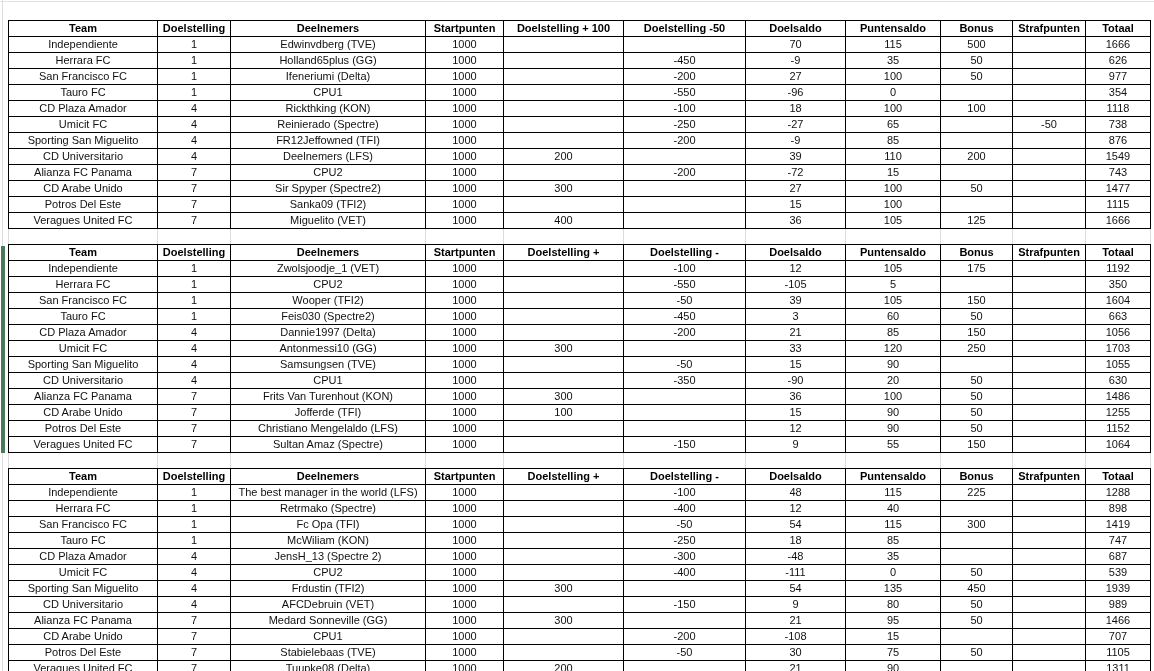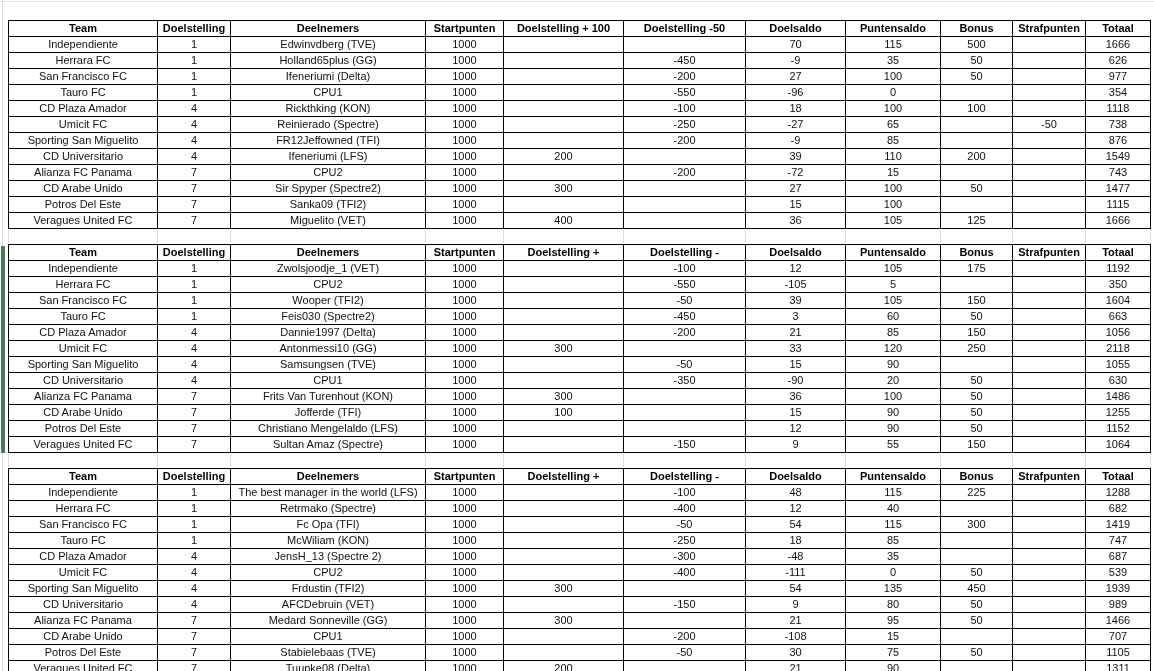--- a/index.html
+++ b/index.html
@@ -206,21 +206,21 @@
             <td>-200</td>
             <td>-9</td>
             <td>85</td>
             <td></td>
             <td></td>
             <td>876</td>
           </tr>
           <tr>
             <td>CD Universitario</td>
             <td>4</td>
-            <td>Ifeneriumi (LFS)</td>
+            <td>Deelnemers (LFS)</td>
             <td>1000</td>
             <td>200</td>
             <td></td>
             <td>39</td>
             <td>110</td>
             <td>200</td>
             <td></td>
             <td>1549</td>
           </tr>
           <tr>
@@ -408,21 +408,21 @@
             <td>Umicit FC</td>
             <td>4</td>
             <td>Antonmessi10 (GG)</td>
             <td>1000</td>
             <td>300</td>
             <td></td>
             <td>33</td>
             <td>120</td>
             <td>250</td>
             <td></td>
-            <td>2118</td>
+            <td>1703</td>
           </tr>
           <tr>
             <td>Sporting San Miguelito</td>
             <td>4</td>
             <td>Samsungsen (TVE)</td>
             <td>1000</td>
             <td></td>
             <td>-50</td>
             <td>15</td>
             <td>90</td>
@@ -576,21 +576,21 @@
             <td>Herrara FC</td>
             <td>1</td>
             <td>Retrmako (Spectre)</td>
             <td>1000</td>
             <td></td>
             <td>-400</td>
             <td>12</td>
             <td>40</td>
             <td></td>
             <td></td>
-            <td>682</td>
+            <td>898</td>
           </tr>
           <tr>
             <td>San Francisco FC</td>
             <td>1</td>
             <td>Fc Opa (TFI)</td>
             <td>1000</td>
             <td></td>
             <td>-50</td>
             <td>54</td>
             <td>115</td>

